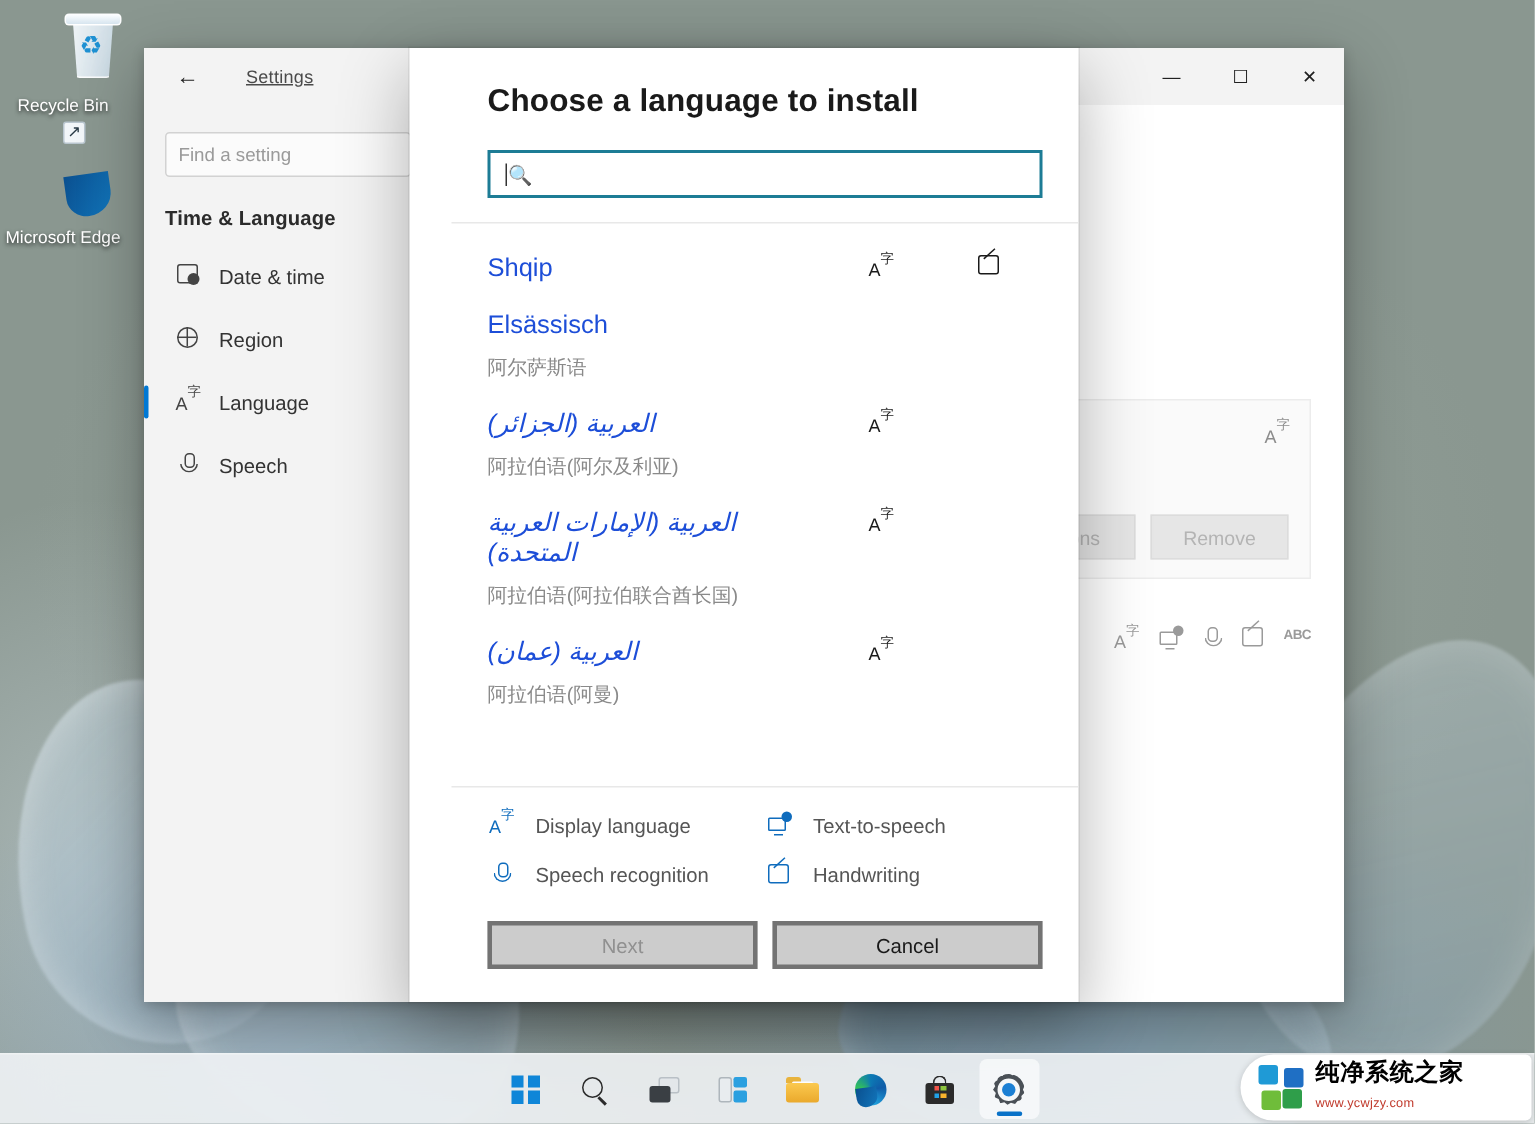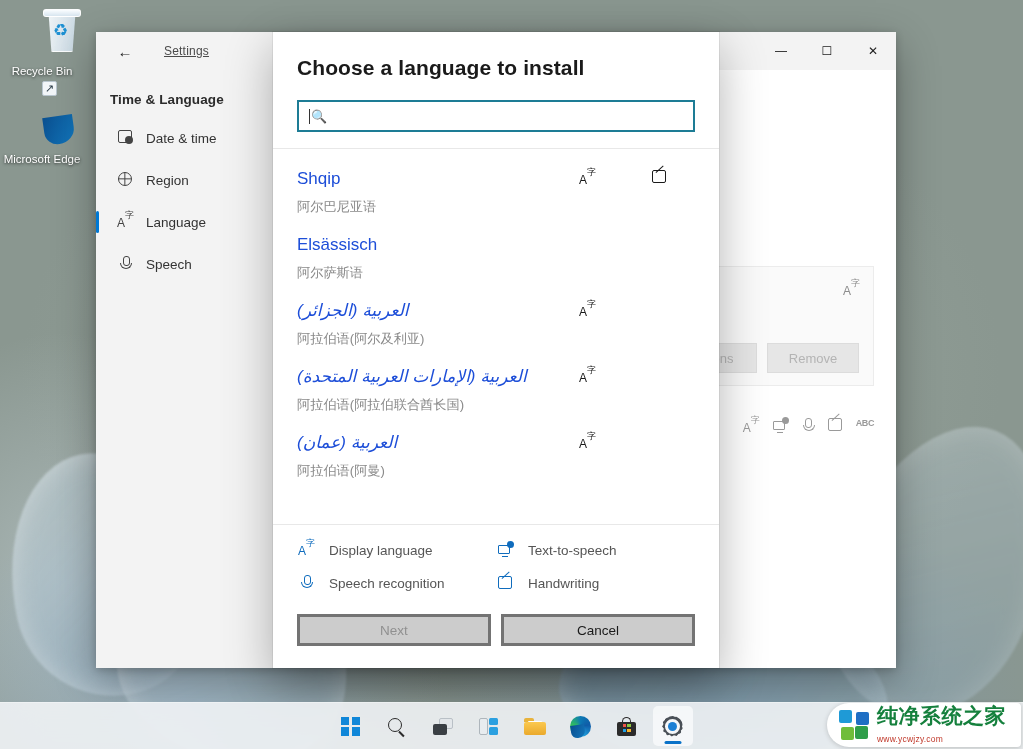--- a/index.html
+++ b/index.html
@@ -156,20 +156,21 @@
     position: absolute; right: 22px; top: 348px;
     display: flex; gap: 14px; color: #9a9a9a; font-size: 13px;
   }
 
   
   .dialog {
     position: absolute; left: 273px; top: 32px; width: 446px; height: 636px;
     background: #fff; display: flex; flex-direction: column;
     box-shadow: 0 16px 44px rgba(0,0,0,0.30), 0 0 0 1px rgba(0,0,0,0.06);
     z-index: 20;
+    padding-left: 28px;
   }
   .dlg-header { padding: 24px 24px 0; flex: none; }
   .dlg-title { font-size: 21px; font-weight: bold; color: #1a1a1a; letter-spacing: .1px; }
   .dlg-search {
     margin-top: 20px; height: 32px; border: 2px solid #1d7c95;
     display: flex; align-items: center; padding: 0 8px 0 10px; background: #fff;
   }
   .dlg-search .caret {
     width: 1px; height: 15px; background: #333; margin-right: 1px; flex: none;
   }
@@ -397,21 +398,21 @@
     display: flex; align-items: center; gap: 8px; padding-left: 12px;
     box-shadow: 0 1px 5px rgba(0,0,0,0.18); z-index: 40;
   }
   .wm-logo { width: 30px; height: 30px; position: relative; flex: none; }
   .wm-logo i { position: absolute; border-radius: 2px; display: block; }
   .wm-logo i:nth-child(1) { left: 0;    top: 0;    width: 13px; height: 13px; background: #1f9ad6; }
   .wm-logo i:nth-child(2) { right: 0;   top: 2px;  width: 13px; height: 13px; background: #1f6fc4; }
   .wm-logo i:nth-child(3) { left: 2px;  bottom: 0; width: 13px; height: 13px; background: #6fbd3a; }
   .wm-logo i:nth-child(4) { right: 1px; bottom: 1px; width: 13px; height: 13px; background: #2f9e4a; }
   .wm-text { line-height: 1.15; }
-  .wm-title { font-size: 21px; font-weight: bold; color: #15803d; letter-spacing: .5px; }
+  .wm-title { font-size: 16px; font-weight: bold; color: #000000; letter-spacing: .5px; }
   .wm-url { font-size: 8.5px; color: #c0392b; letter-spacing: .2px; }
 </style>
 </head>
 <body>
 
 <div class="desktop">
   <div class="bloom-petal p1"></div>
   <div class="bloom-petal p2"></div>
   <div class="bloom-petal p3"></div>
   <div class="bloom-petal p4"></div>
@@ -457,20 +458,23 @@
       <div class="win-ctrl close">
         <span>✕</span>
       </div>
     </div>
   </div>
 
   <div class="win-body">
 
     <div class="sidebar">
 
+      <div class="nav-search">
+        <span>Find a setting</span>
+      </div>
 
       <div class="nav-group-title">Time &amp; Language</div>
 
       <div class="nav-item">
         <span class="ico"><span class="ico-clock"></span></span>
         <span>Date &amp; time</span>
       </div>
       <div class="nav-item">
         <span class="ico"><span class="ico-globe"></span></span>
         <span>Region</span>
@@ -523,21 +527,20 @@
       <span class="mag">🔍</span>
     </div>
   </div>
   <div class="dlg-rule"></div>
 
   <div class="lang-list">
 
     <div class="lang-row">
       <div class="lang-names">
         <div class="lang-native">Shqip</div>
-        <div class="lang-local">阿尔巴尼亚语</div>
       </div>
       <div class="lang-feats">
         <span class="feat-slot">
           <span class="ico-az"><span class="a">A</span><span class="z">字</span></span>
         </span>
         <span class="feat-slot"><span class="ico-pen"></span></span>
       </div>
     </div>
 
     <div class="lang-row">

